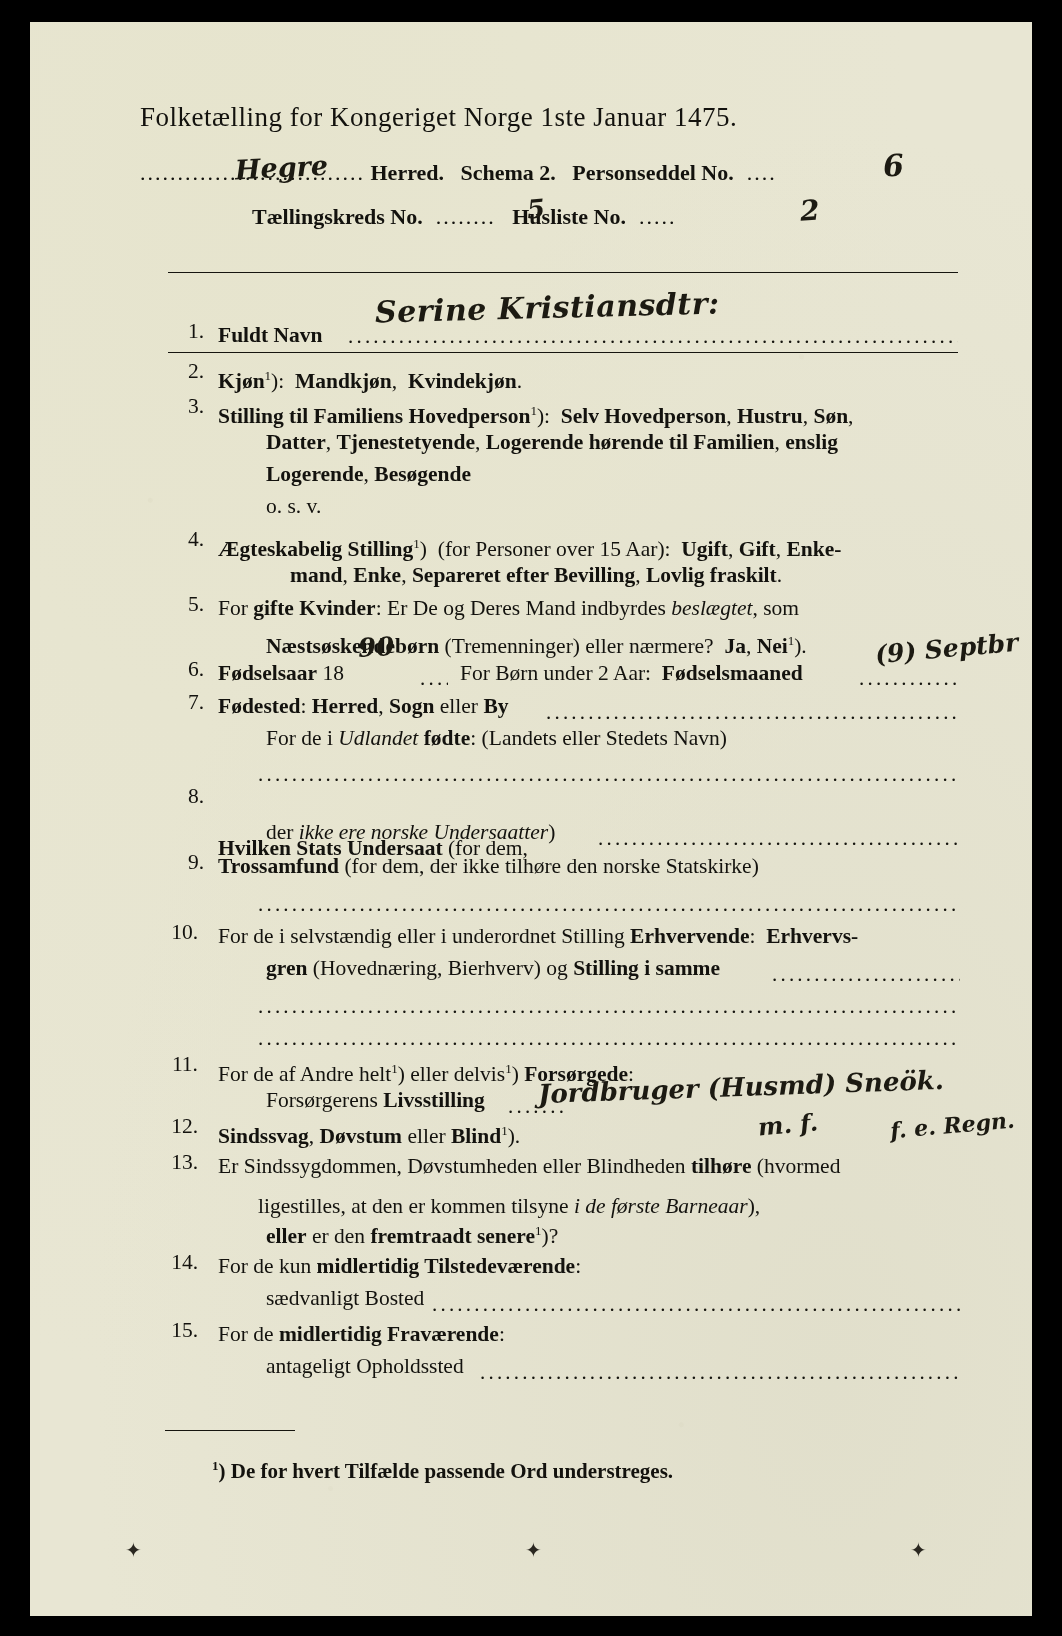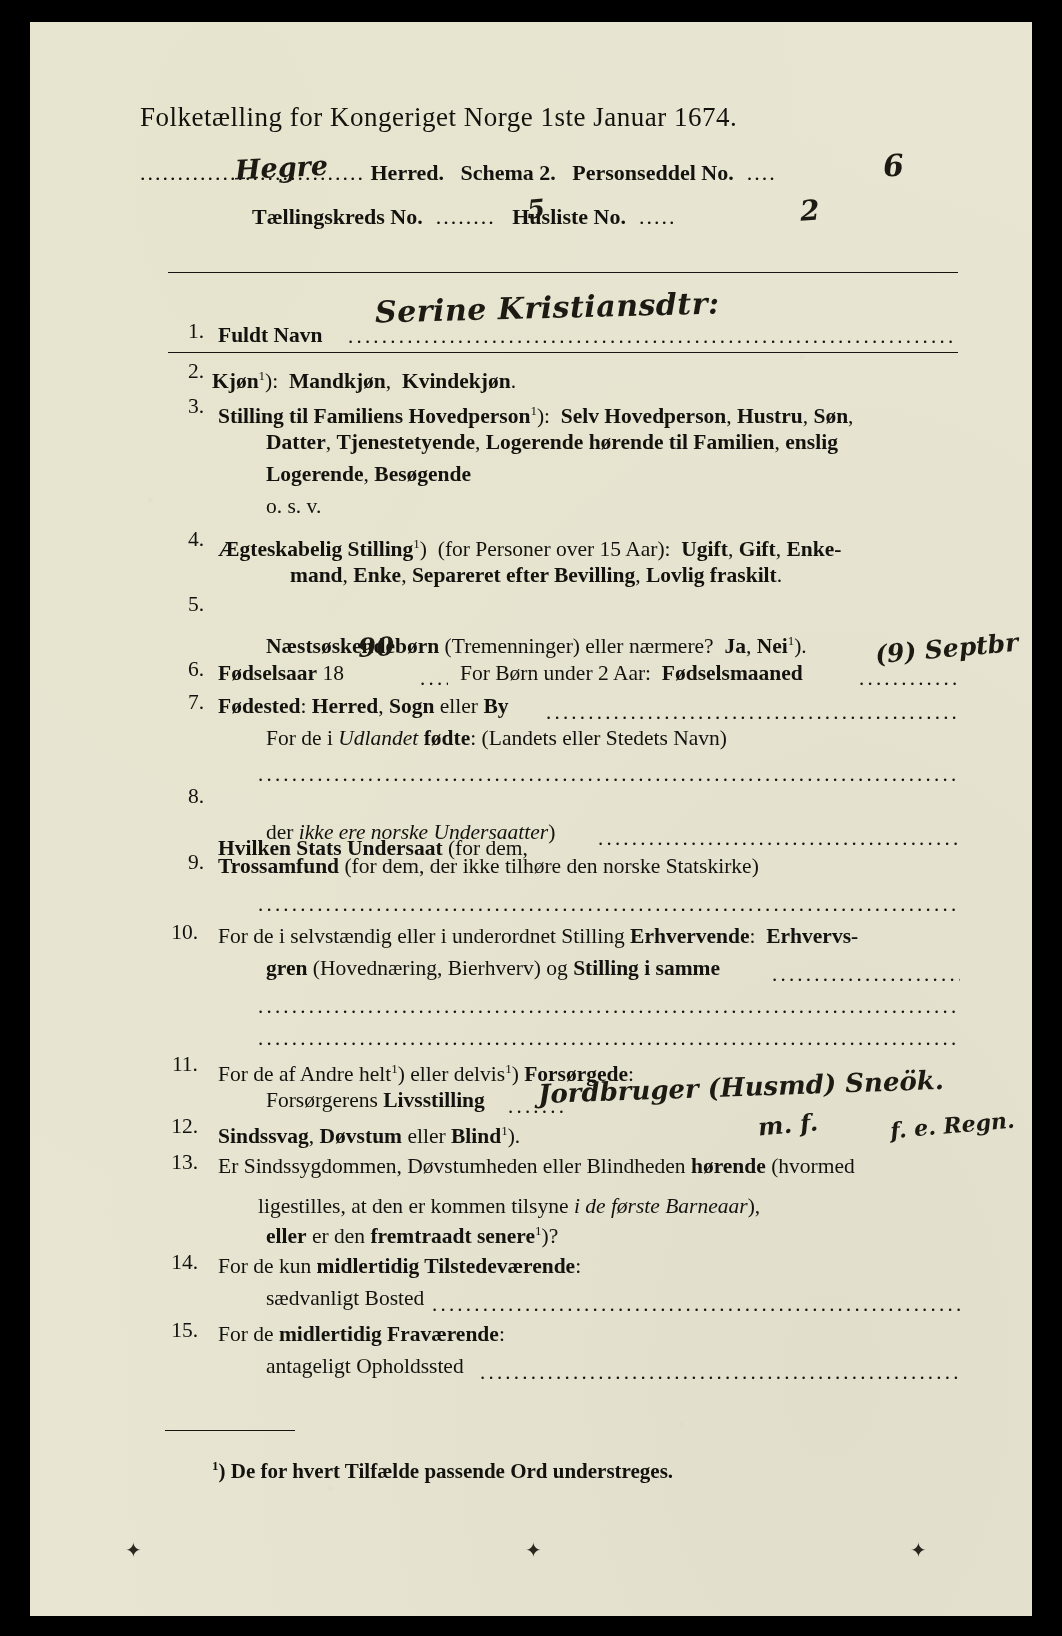--- a/index.html
+++ b/index.html
@@ -198,21 +198,21 @@
     vertical-align: super;
   }
 </style>
 </head>
 <body>
 
 <div class="page">
   <div class="paper-noise"></div>
   <div class="content">
 
-    <div class="title">Folketælling for Kongeriget Norge 1ste Januar 1674.</div>
+    <div class="title">Folketælling for Kongeriget Norge 1ste Januar 1475.</div>
 
     <div class="row2">
       <span class="dots-lead">..............................</span>
       <b>Herred.</b>
       &nbsp;&nbsp;<b>Schema 2.</b>
       &nbsp;&nbsp;<b>Personseddel No.</b>
       <span class="dots-lead">&nbsp;....</span>
     </div>
 
     <div class="row3">
@@ -229,33 +229,34 @@
 
     <div class="hline" style="left:138px; top:250px; width:790px;"></div>
 
     <div class="num" style="left:140px; top:297px;">1.</div>
     <div class="item" style="left:188px; top:297px;"><b>Fuldt Navn</b></div>
     <div class="dotline" style="left:318px; top:302px; width:610px;">.......................................................................................................</div>
     <div class="hand hw-name">Serine Kristiansdtr:</div>
     <div class="hline" style="left:138px; top:330px; width:790px;"></div>
 
     <div class="num" style="left:140px; top:337px;">2.</div>
-    <div class="item" style="left:182px; top:337px;"><b>Kjøn</b><span class="superscript">1</span>):&nbsp; <b>Mandkjøn</b>,&nbsp; <b>Kvindekjøn</b>.</div>
+    <div class="item" style="left:188px; top:337px;"><b>Kjøn</b><span class="superscript">1</span>):&nbsp; <b>Mandkjøn</b>,&nbsp; <b>Kvindekjøn</b>.</div>
 
     <div class="num" style="left:140px; top:372px;">3.</div>
     <div class="item" style="left:188px; top:372px;"><b>Stilling til Familiens Hovedperson</b><span class="superscript">1</span>):&nbsp; <b>Selv Hovedperson</b>, <b>Hustru</b>, <b>Søn</b>,</div>
     <div class="item" style="left:236px; top:404px;"><b>Datter</b>, <b>Tjenestetyende</b>, <b>Logerende hørende til Familien</b>, <b>enslig</b></div>
     <div class="item" style="left:236px; top:436px;"><b>Logerende</b>, <b>Besøgende</b></div>
     <div class="item" style="left:236px; top:468px;">o. s. v.</div>
 
     <div class="num" style="left:140px; top:505px;">4.</div>
     <div class="item" style="left:188px; top:505px;"><b>Ægteskabelig Stilling</b><span class="superscript">1</span>)&nbsp; (for Personer over 15 Aar):&nbsp; <b>Ugift</b>, <b>Gift</b>, <b>Enke-</b></div>
     <div class="item" style="left:236px; top:537px;margin-left:24px;"><b>mand</b>, <b>Enke</b>, <b>Separeret efter Bevilling</b>, <b>Lovlig fraskilt</b>.</div>
 
     <div class="num" style="left:140px; top:570px;">5.</div>
+    <div class="item" style="left:188px; top:570px;">For <b>gifte Kvinder</b>: Er De og Deres Mand indbyrdes <i>beslægtet</i>, som</div>
     <div class="item" style="left:236px; top:602px;"><b>Næstsøskendebørn</b> (Tremenninger) eller nærmere?&nbsp; <b>Ja</b>, <b>Nei</b><span class="superscript">1</span>).</div>
 
     <div class="num" style="left:140px; top:635px;">6.</div>
     <div class="item" style="left:188px; top:635px;"><b>Fødselsaar</b> 18</div>
     <div class="dotline" style="left:390px; top:644px; width:28px;">......</div>
     <div class="item" style="left:430px; top:635px;">For Børn under 2 Aar:&nbsp; <b>Fødselsmaaned</b></div>
     <div class="dotline" style="left:829px; top:644px; width:100px;">................</div>
     <div class="hand hw-birth">90</div>
     <div class="hand hw-month">(9) Septbr</div>
 
@@ -286,21 +287,21 @@
     <div class="item" style="left:236px; top:1062px;">Forsørgerens <b>Livsstilling</b></div>
     <div class="dotline" style="left:478px; top:1072px; width:60px;">..........</div>
     <div class="hand hw-livsstilling">Jordbruger (Husmd) Sneök.</div>
 
     <div class="num" style="left:134px; top:1092px;">12.</div>
     <div class="item" style="left:188px; top:1092px;"><b>Sindssvag</b>, <b>Døvstum</b> eller <b>Blind</b><span class="superscript">1</span>).</div>
     <div class="hand hw-mf">m. f.</div>
     <div class="hand hw-jcregn">f. e. Regn.</div>
 
     <div class="num" style="left:134px; top:1128px;">13.</div>
-    <div class="item" style="left:188px; top:1128px;">Er Sindssygdommen, Døvstumheden eller Blindheden <b>hørende</b> (hvormed</div>
+    <div class="item" style="left:188px; top:1128px;">Er Sindssygdommen, Døvstumheden eller Blindheden <b>tilhøre</b> (hvormed</div>
     <div class="item" style="left:228px; top:1160px;margin-top:8px;">ligestilles, at den er kommen tilsyne <i>i de første Barneaar</i>),</div>
     <div class="item" style="left:236px; top:1192px;"><b>eller</b> er den <b>fremtraadt senere</b><span class="superscript">1</span>)?</div>
 
     <div class="num" style="left:134px; top:1228px;">14.</div>
     <div class="item" style="left:188px; top:1228px;">For de kun <b>midlertidig Tilstedeværende</b>:</div>
     <div class="item" style="left:236px; top:1260px;">sædvanligt Bosted</div>
     <div class="dotline" style="left:402px; top:1270px; width:528px;">...........................................................................................</div>
 
     <div class="num" style="left:134px; top:1296px;">15.</div>
     <div class="item" style="left:188px; top:1296px;">For de <b>midlertidig Fraværende</b>:</div>

